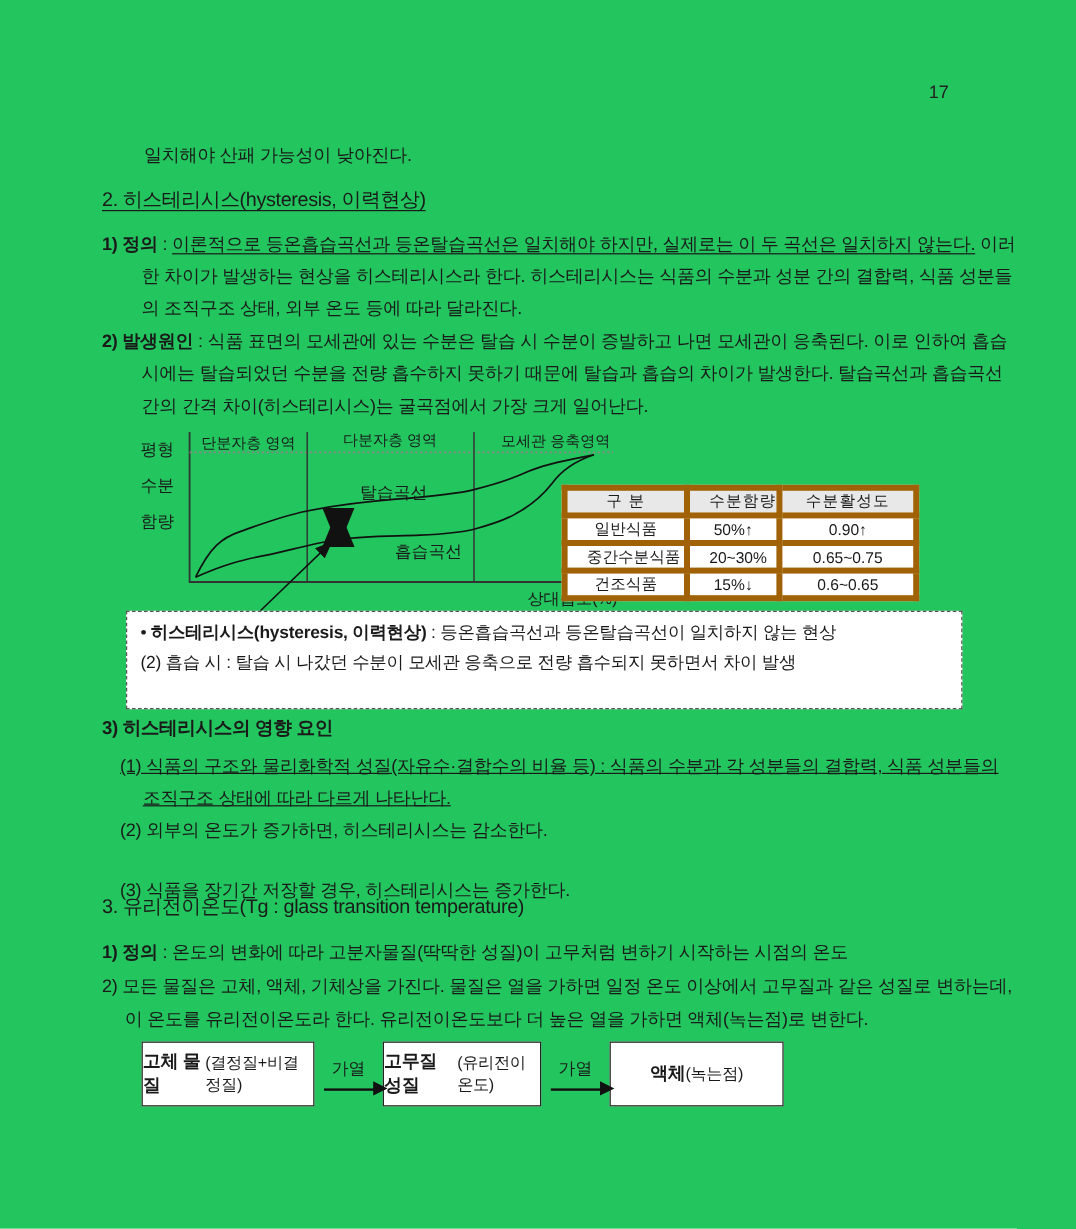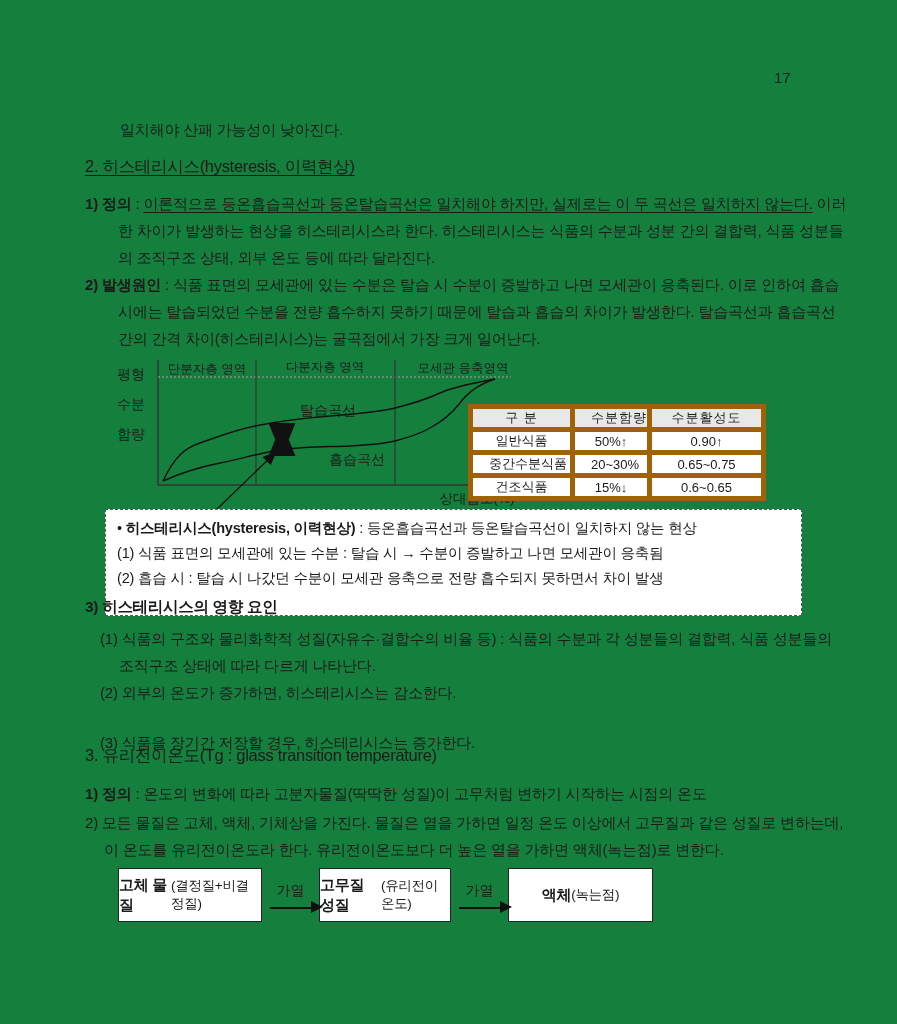--- a/index.html
+++ b/index.html
@@ -1,17 +1,17 @@
 <!DOCTYPE html>
 <html lang="ko"><head>
 <meta charset="utf-8">
 <style>
   html,body{margin:0;padding:0;background:#fff;}
   .page{
-    position:relative;width:897px;height:1024px;background:#15803d;
+    position:relative;width:897px;height:1024px;background:#22c55e;
     font-family:"Liberation Sans","DejaVu Sans",sans-serif;color:#1a1a1a;overflow:hidden;
   }
   .abs{position:absolute;}
   .body-text{font-size:15px;line-height:27px;letter-spacing:-0.2px;}
   .hang{padding-left:33px;text-indent:-33px;}
   .hang-sm{padding-left:19px;text-indent:-19px;}
   .u{text-decoration:underline;text-underline-offset:3px;}
   b{font-weight:bold;}
   .h-main{font-size:16.5px;font-weight:normal;letter-spacing:-0.3px;}
   .h-sub{font-size:15.5px;font-weight:bold;letter-spacing:-0.3px;}
@@ -129,27 +129,26 @@
     <tr>
       <td>건조식품</td>
       <td>15%↓</td>
       <td>0.6~0.65</td>
     </tr>
   </tbody>
     </table>
 
   <div class="abs notebox" style="left:105px;top:509px;">
     <div><span>• </span><b>히스테리시스(hysteresis, 이력현상)</b><span> : 등온흡습곡선과 등온탈습곡선이 일치하지 않는 현상</span></div>
-    <div>(1) 식품 표면의 모세관에 있는 수분 : 탈습 시 → 수분이 증발하고 나면 모세관이 응축됨</div>
     <div>(2) 흡습 시 : 탈습 시 나갔던 수분이 모세관 응축으로 전량 흡수되지 못하면서 차이 발생</div>
   </div>
 
   <div class="abs h-sub" style="left:85px;top:597px;">3) 히스테리시스의 영향 요인</div>
 
-  <div class="abs body-text hang-sm" style="left:100px;top:625px;width:725px;">
+  <div class="abs body-text hang-sm" style="left:100px;top:625px;width:725px;text-decoration:underline;">
     <span>(1) </span><span>식품의 구조와 물리화학적 성질(자유수·결합수의 비율 등) : 식품의 수분과 각 성분들의 결합력, 식품 성분들의 조직구조 상태에 따라 다르게 나타난다.</span>
   </div>
   <div class="abs body-text hang-sm" style="left:100px;top:679px;width:725px;">
     <span>(2) </span><span>외부의 온도가 증가하면, 히스테리시스는 감소한다.</span>
   </div>
   <div class="abs body-text hang-sm" style="left:100px;top:707px;width:725px;margin-top:22px;">
     <span>(3) </span><span>식품을 장기간 저장할 경우, 히스테리시스는 증가한다.</span>
   </div>
 
   <div class="abs h-main" style="left:85px;top:745px;">3. 유리전이온도(Tg : glass transition temperature)</div>

